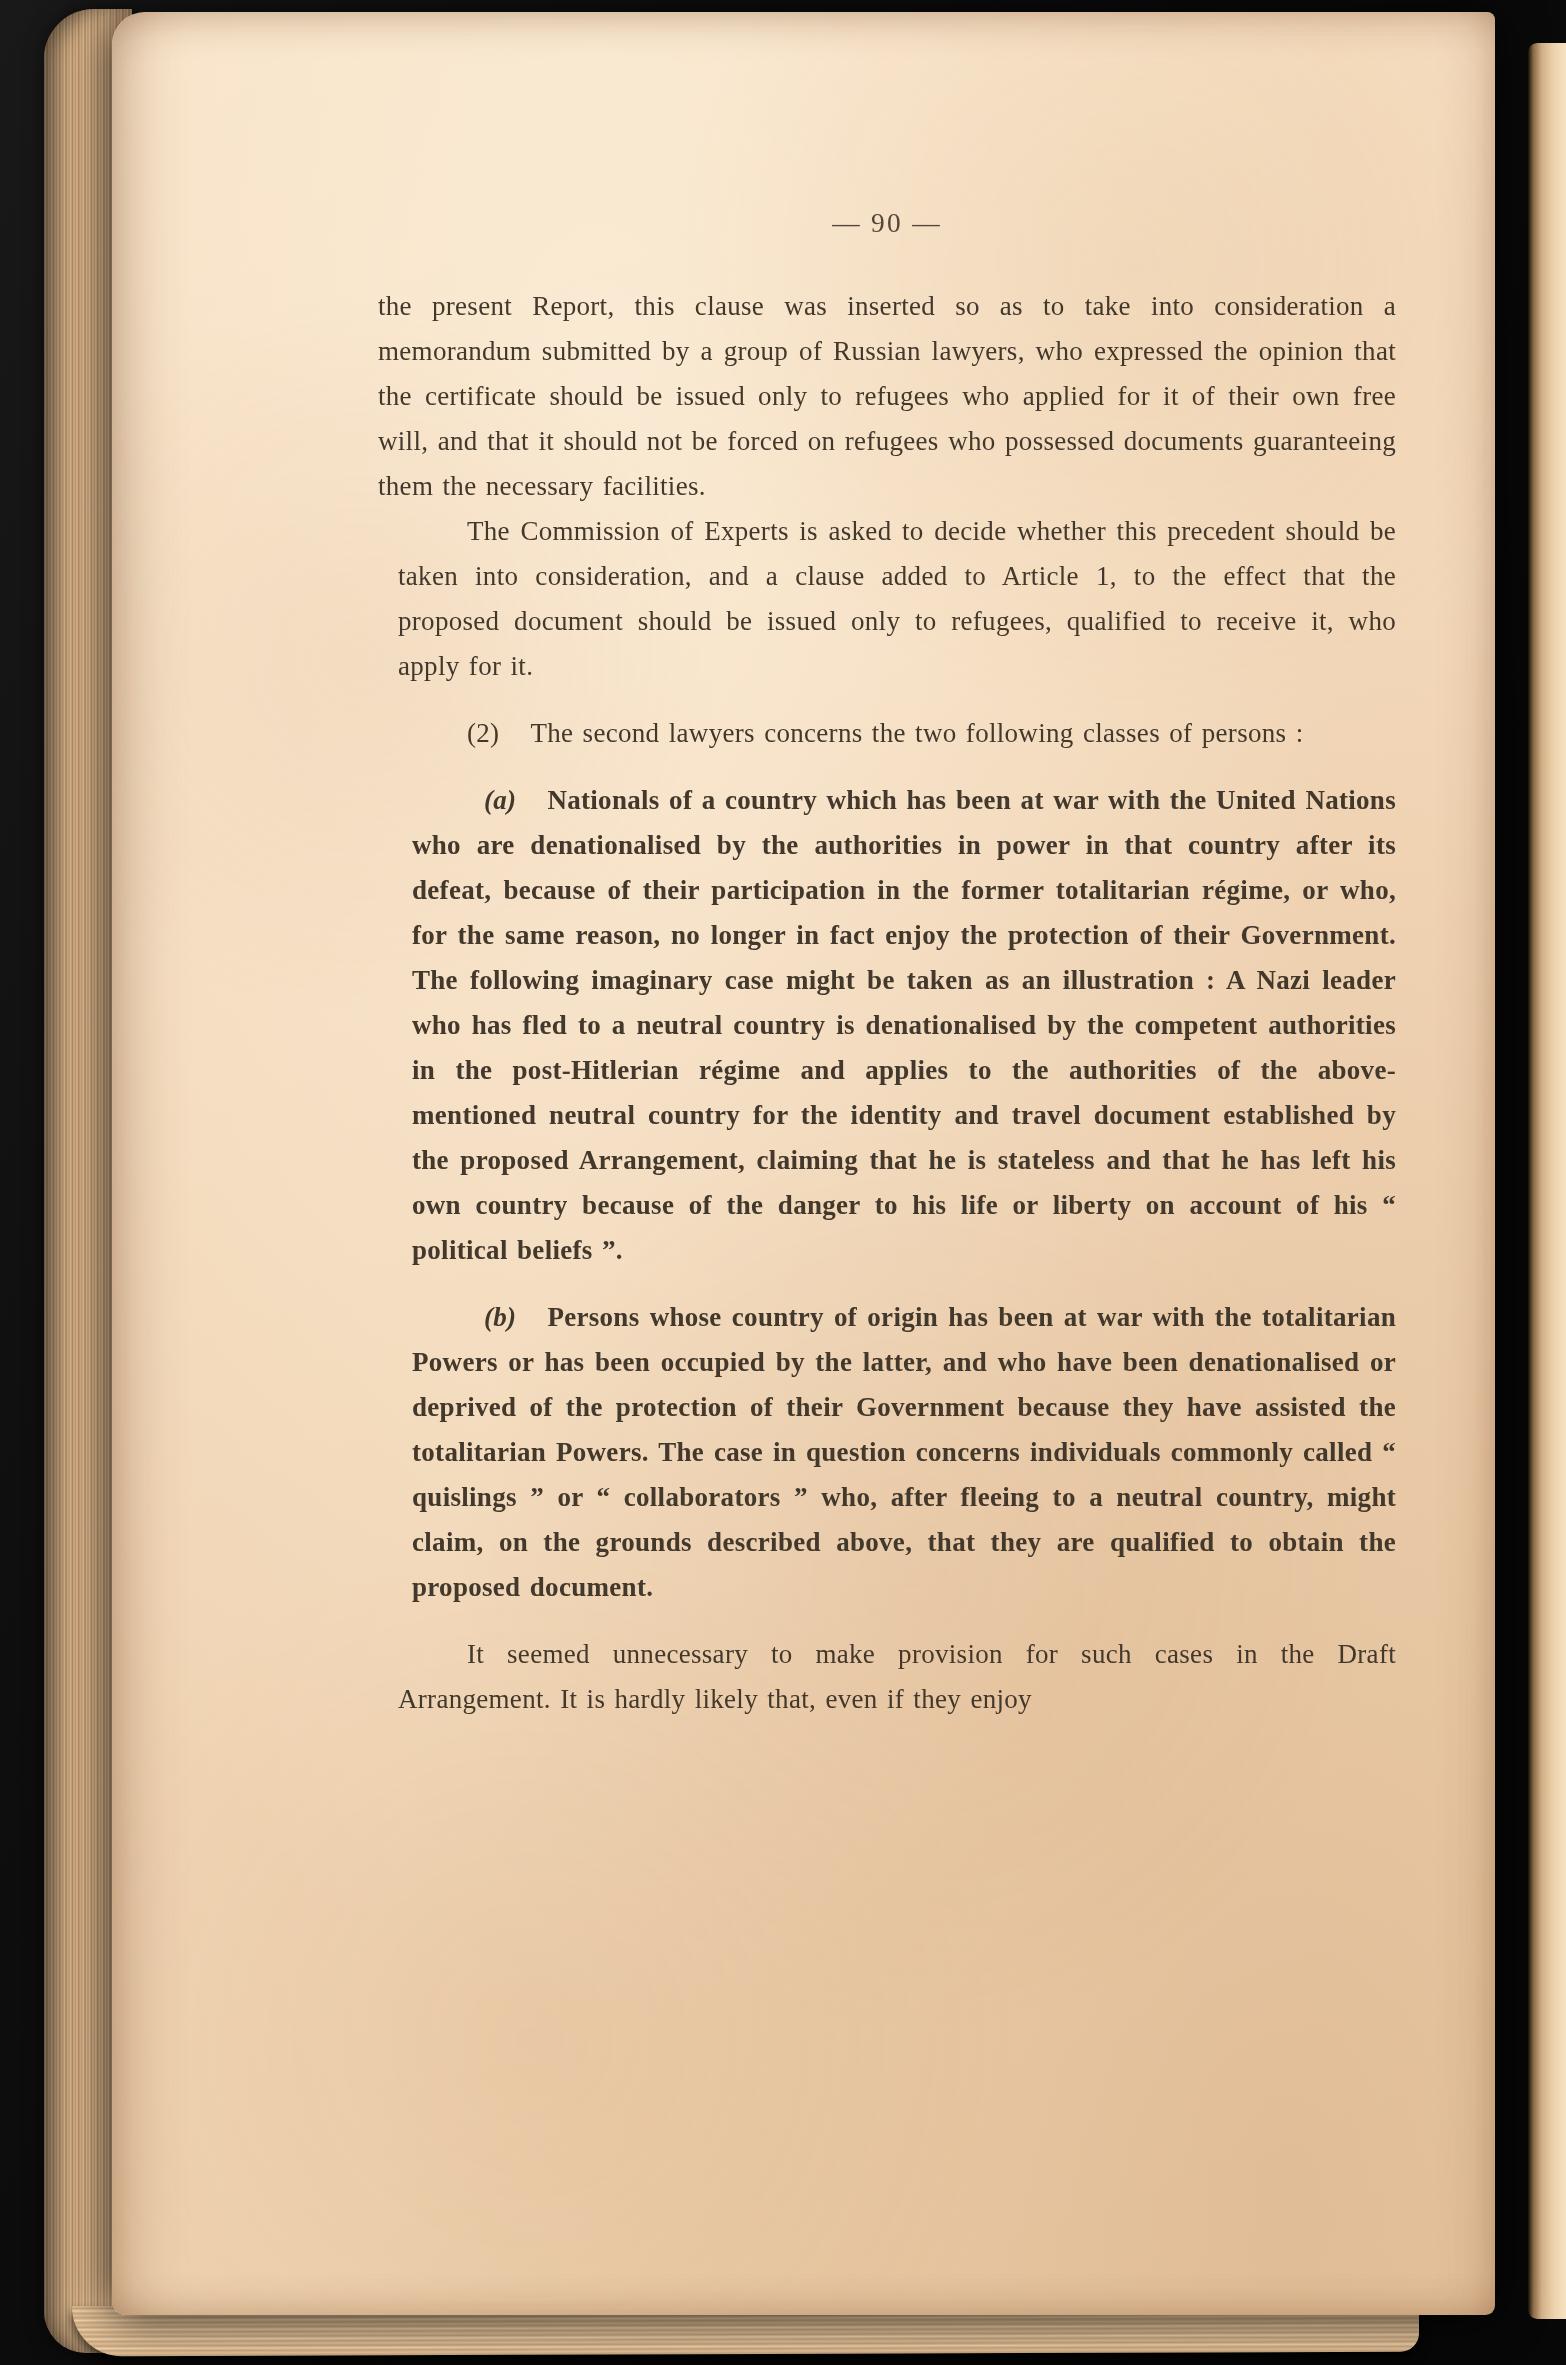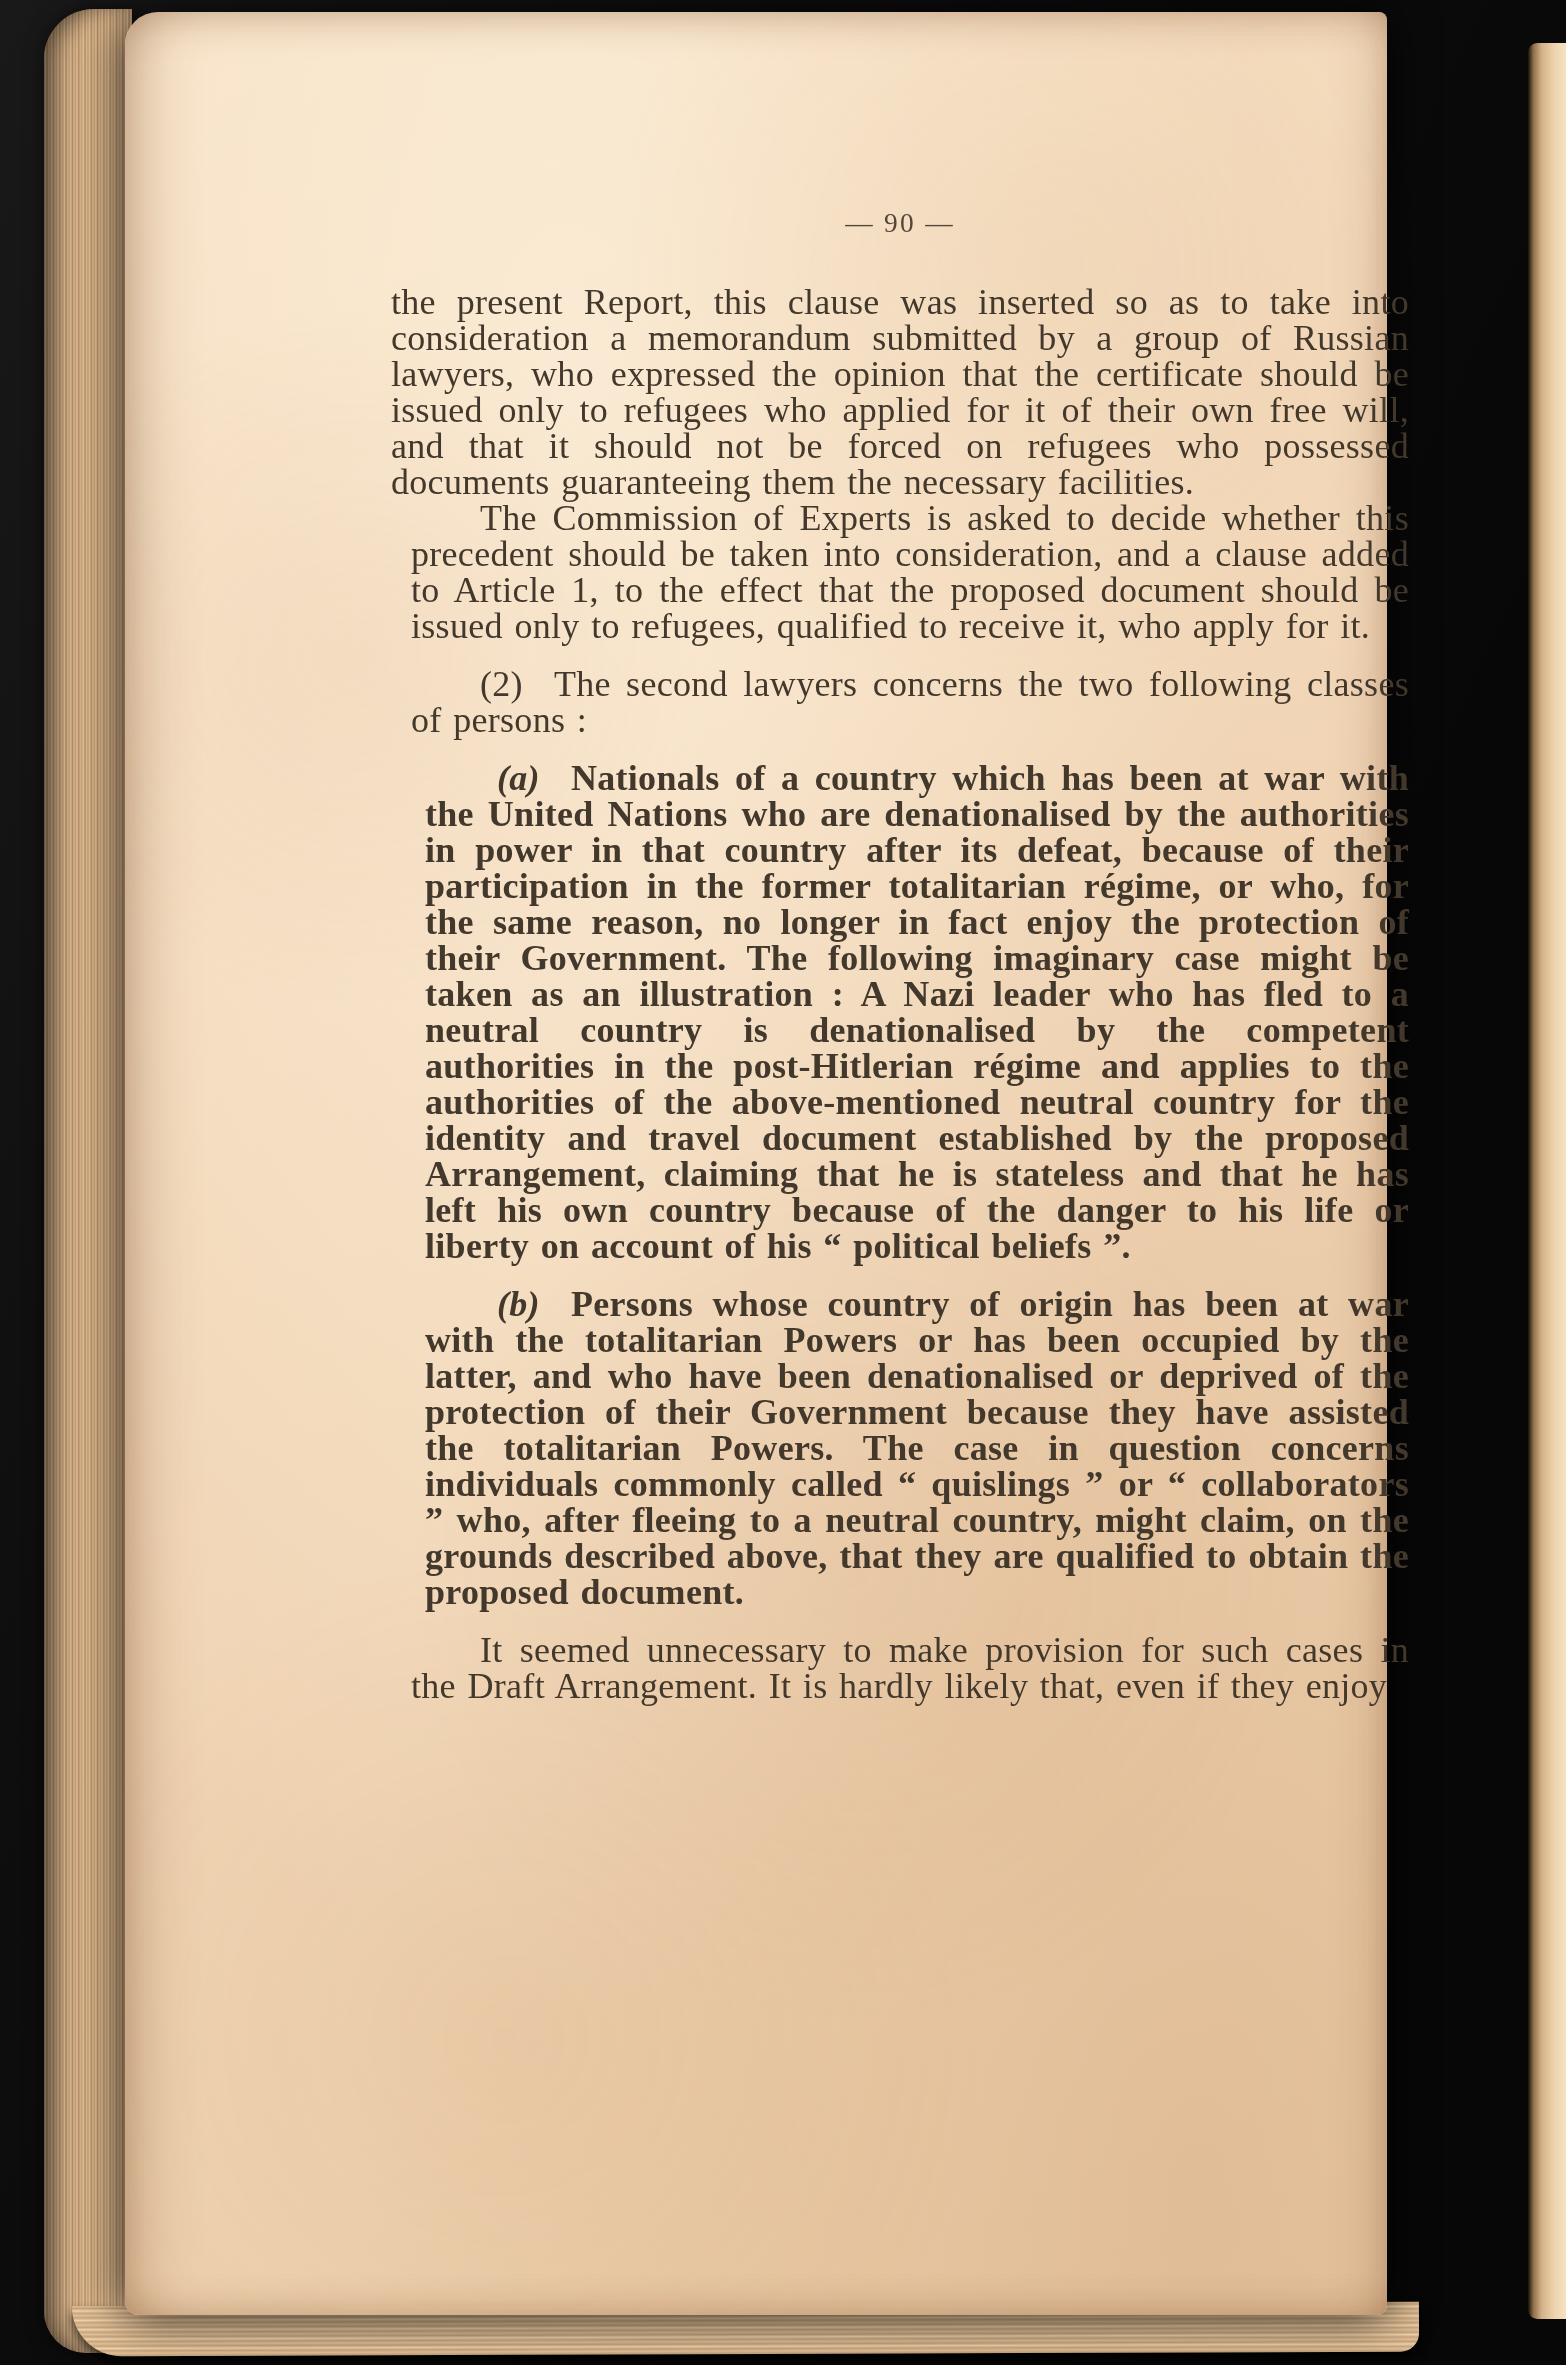--- a/index.html
+++ b/index.html
@@ -39,21 +39,21 @@
   .next-page {
     position:absolute; right:0; top:43px; width:39px; height:2276px;
     background:linear-gradient(90deg,
       #17100a 0%, #8f7049 14%, #d4b188 35%, #eed4ae 68%, #f6e3c4 100%);
     border-radius:9.4px 0 0 9.4px;
     z-index:1;
   }
 
   
   .page {
-    position:absolute; left:125px; top:11.7px; width:1262px; height:2303px;
+    position:absolute; left:112px; top:11.7px; width:1383px; height:2303px;
     background:
       radial-gradient(ellipse at 35% 18%, rgba(255,246,229,.55), transparent 60%),
       radial-gradient(ellipse at 85% 95%, rgba(175,115,65,.20), transparent 55%),
       linear-gradient(160deg, #f7e1c4 0%, #f2d7b8 45%, #ecceaa 100%);
     border-radius:33px 7.8px 9.4px 14px;
     box-shadow:
       inset 42px 0 63px -33px rgba(110,60,25,.38),
       inset -34px 0 55px -34px rgba(110,60,25,.32),
       inset 0 27px 47px -30px rgba(120,70,30,.32),
       inset 0 -23.5px 47px -31px rgba(120,70,30,.30),
@@ -78,22 +78,22 @@
 
   .page-number {
     text-align:center;
     font-size:27.4px;
     letter-spacing:2.3px;
     color:#55463a;
     margin-bottom:45px;
   }
 
   .para {
-    font-size:36px;
-    line-height:36px;
+    font-size:27px;
+    line-height:45px;
     text-align:justify;
     letter-spacing:0.3px;
     word-spacing:2.3px;
     color:#43382c;
   }
   .para.indent { text-indent:69px;margin-left:20px; }
   .para.block  { margin-left:34px; text-indent:72px;font-weight:bold; }
   .para.gap    { margin-top:22px; }
 
   .label { margin-right:31px; }

